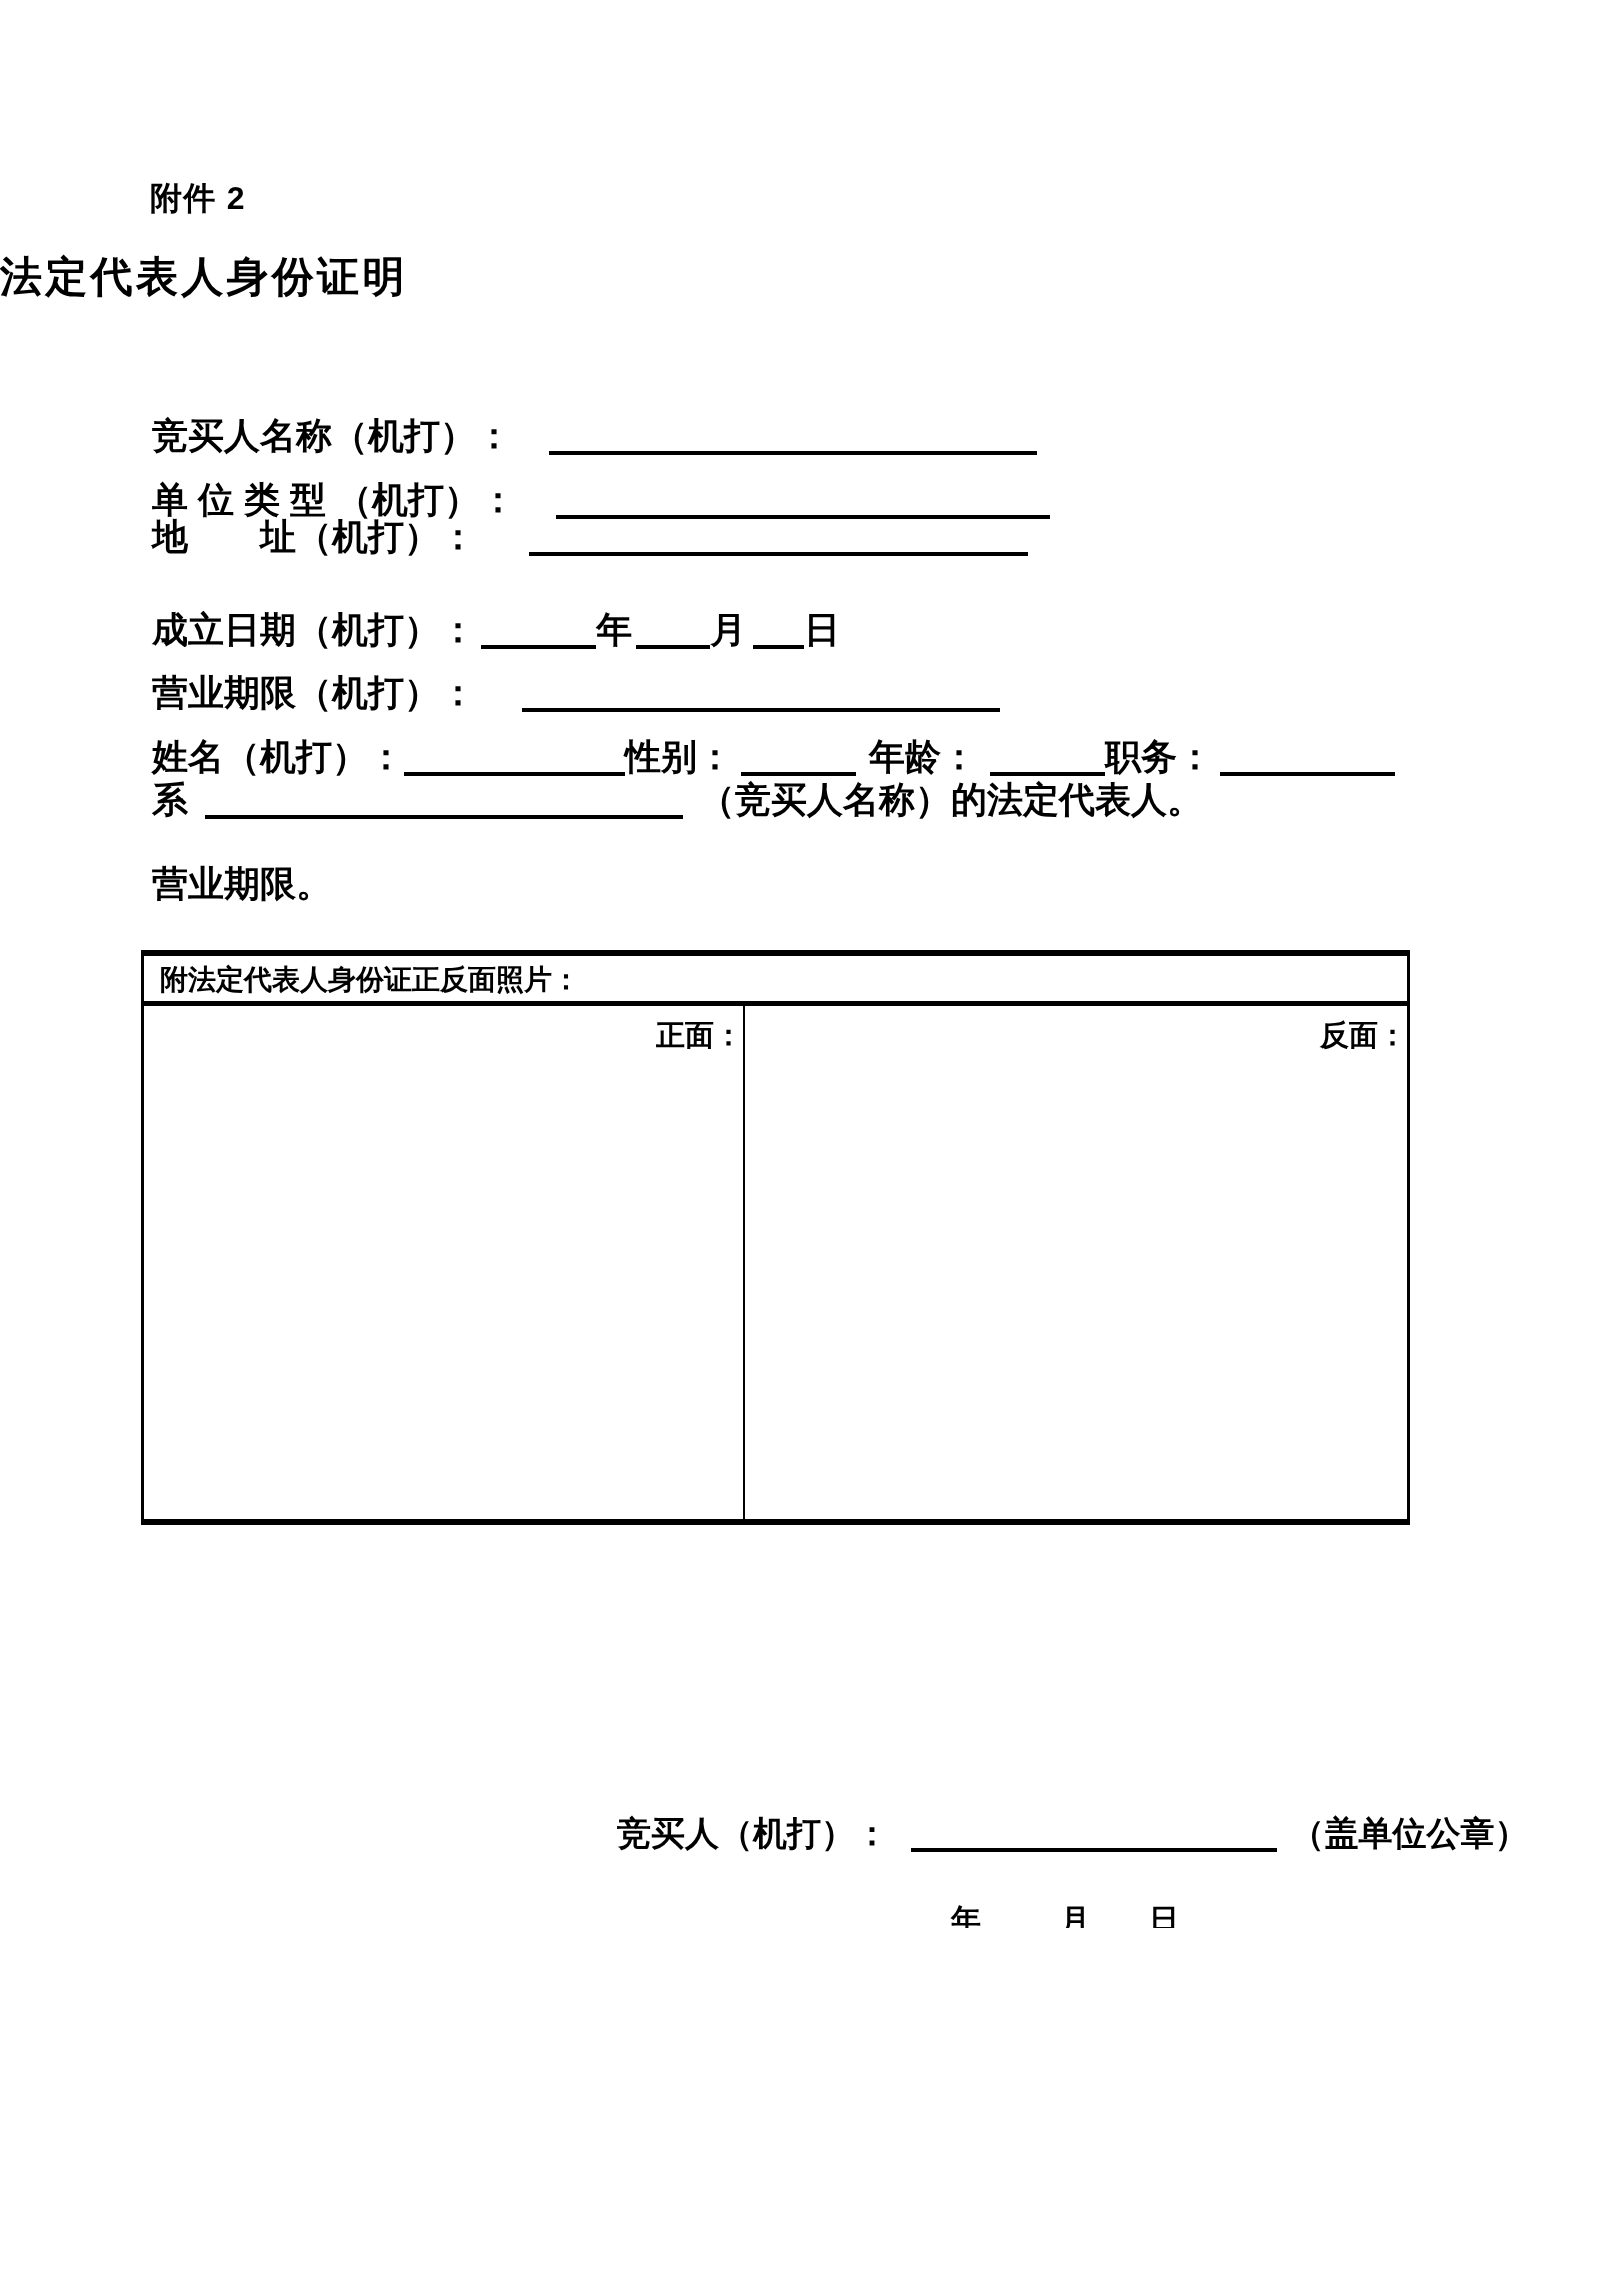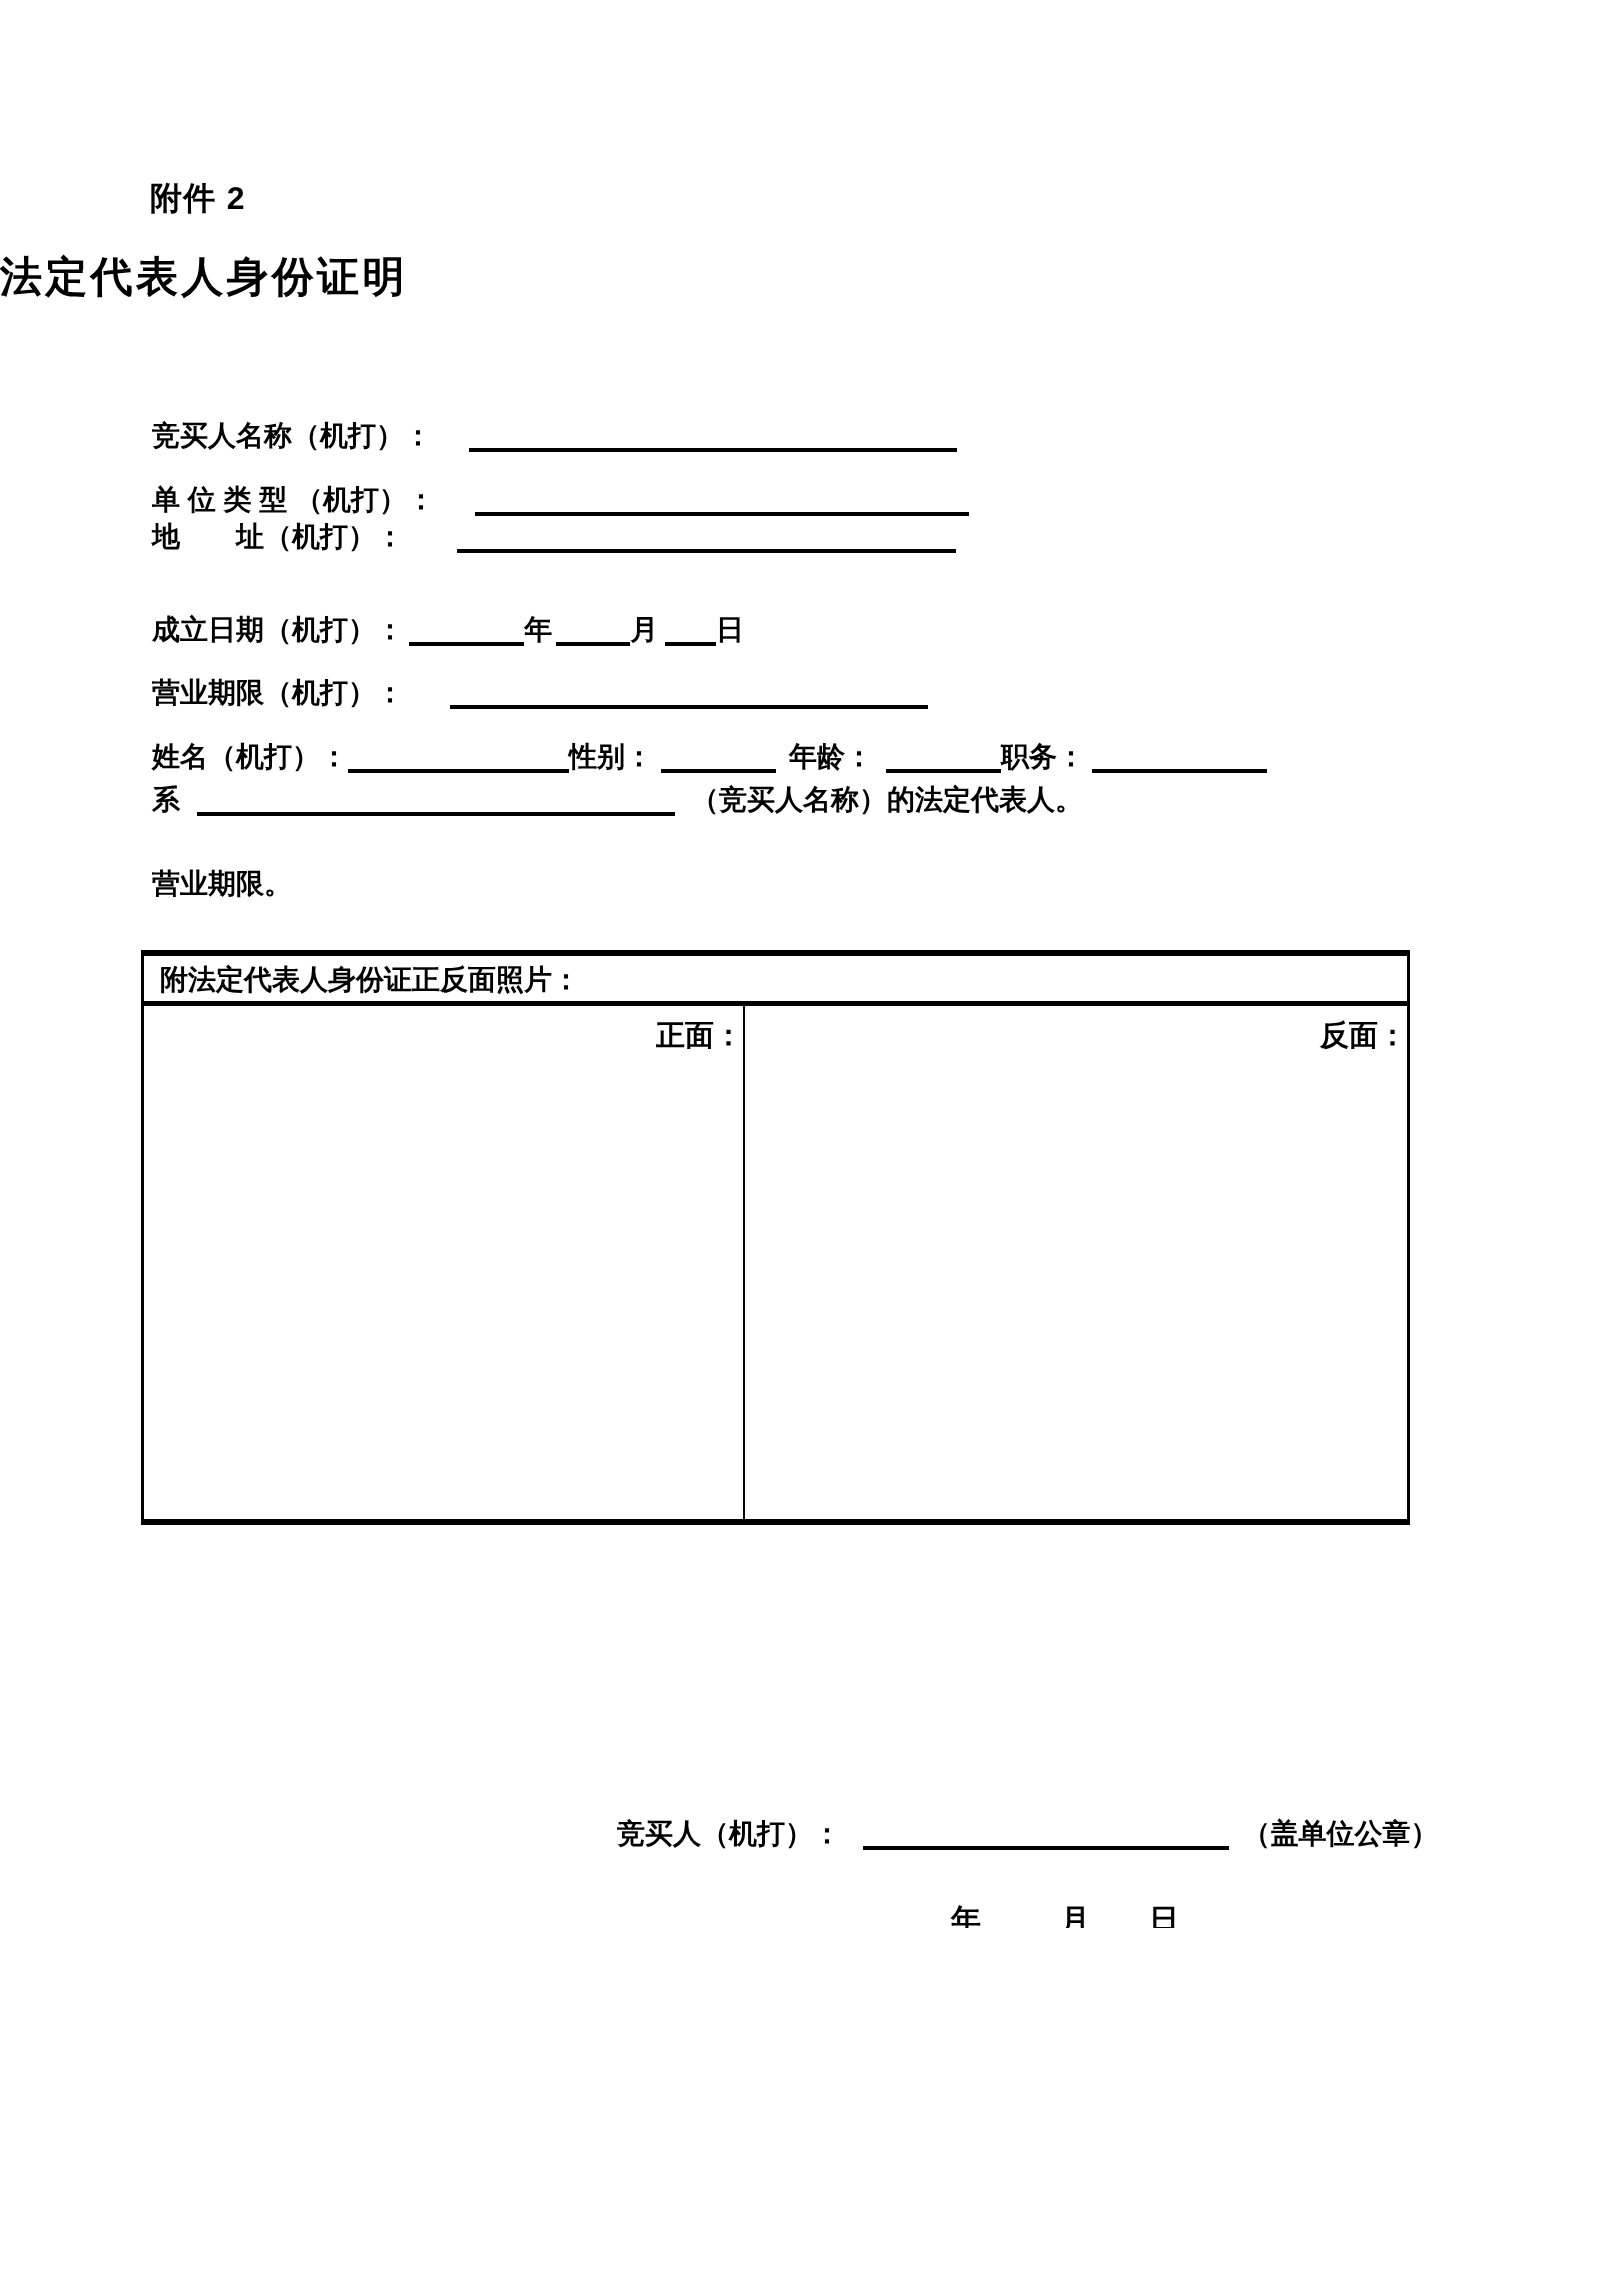--- a/index.html
+++ b/index.html
@@ -33,21 +33,21 @@
     margin: 0;
     text-align: left;
     font-size: 42px;
     letter-spacing: 3.3px;
     font-weight: 700;
     white-space: nowrap;
   }
   .line {
     position: absolute;
     left: 152px;
-    font-size: 28px;
+    font-size: 36px;
     white-space: nowrap;
     line-height: 41px;
   }
   .blank {
     display: inline-block;
     height: 1em;
     border-bottom: 4.6px solid #000000;
     vertical-align: -6.6px;
   }
   
@@ -86,21 +86,21 @@
   }
   .photo-cell-back {
     flex: 1;
     padding: 10.5px 0 0 21px;
     font-size: 29px;
   }
   .footer-bidder {
     position: absolute;
     left: 617px;
     top: 1813px;
-    font-size: 28px;
+    font-size: 34px;
     white-space: nowrap;
     line-height: 41px;
   }
   .footer-date {
     position: absolute;
     left: 842px;
     top: 1899px;
     font-size: 30px;
     white-space: nowrap;
     line-height: 41px;

